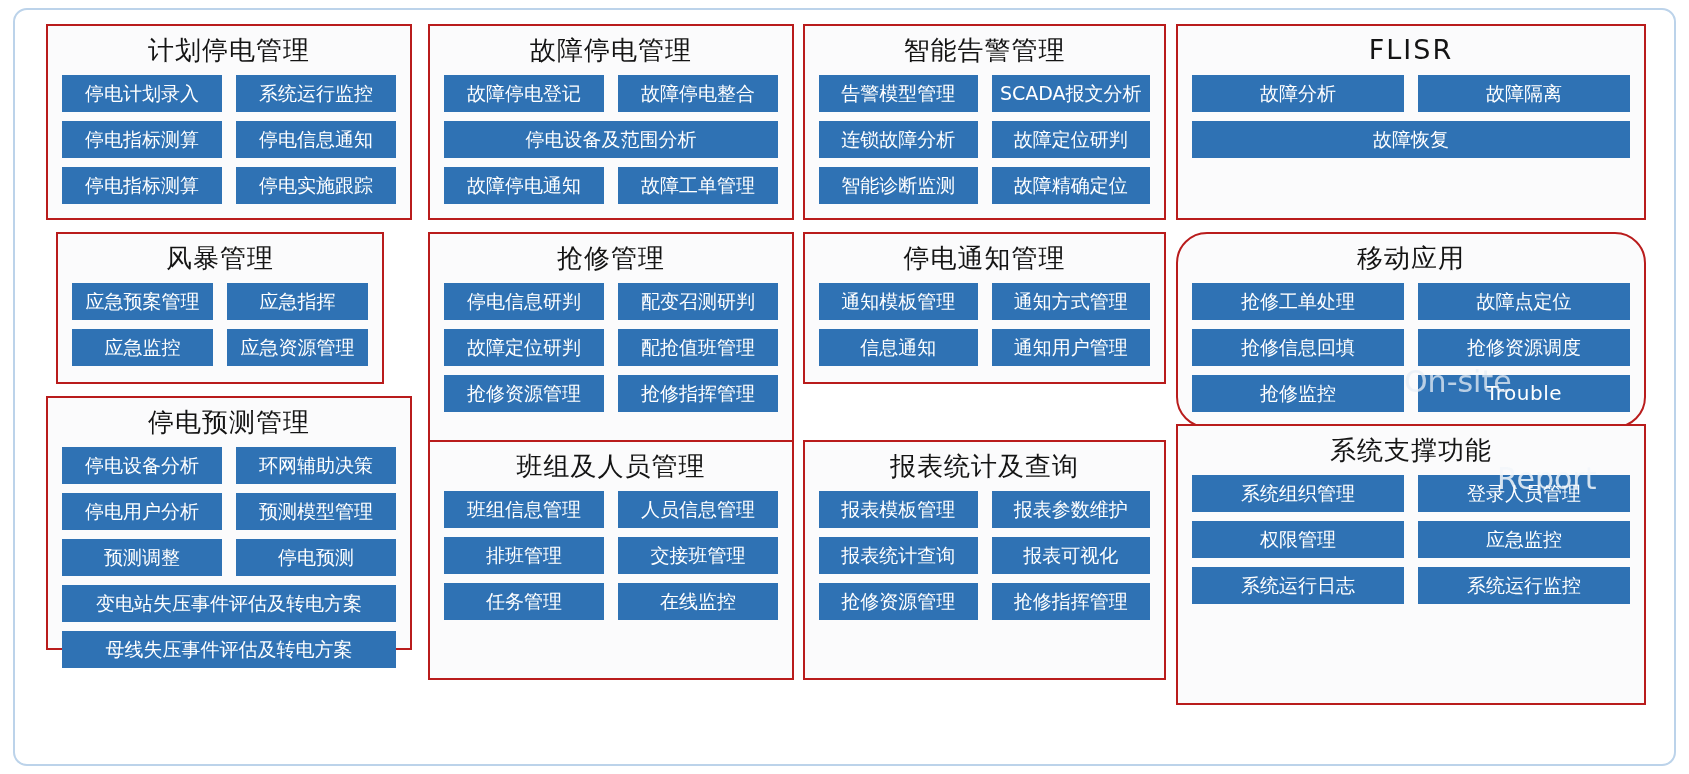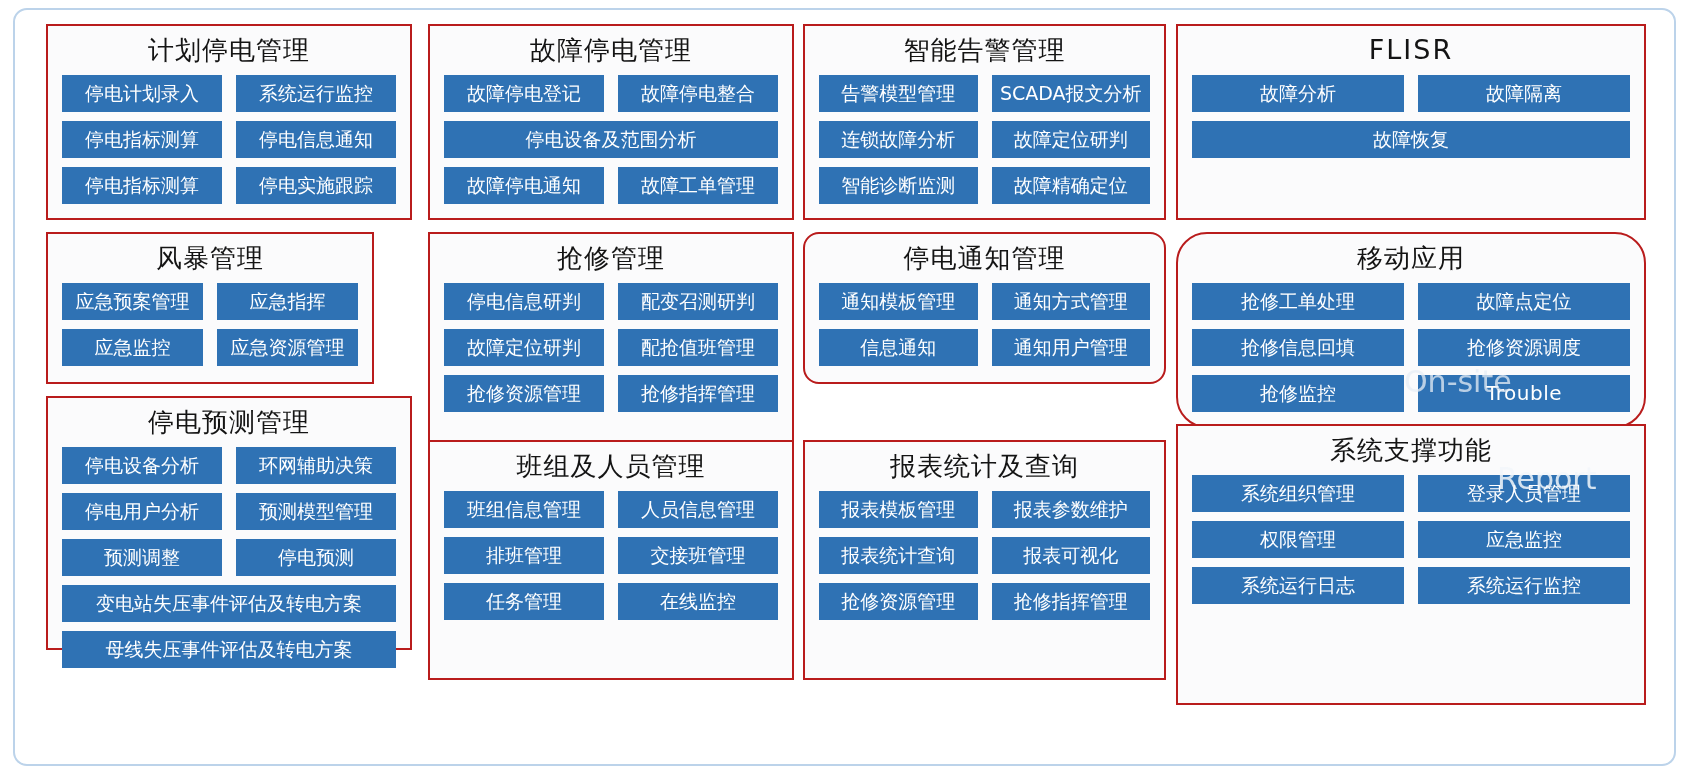--- a/index.html
+++ b/index.html
@@ -156,21 +156,21 @@
         <div class="btn-rows">
           <div class="btn-row">
             <div class="btn">故障分析</div>
             <div class="btn">故障隔离</div>
           </div>
           <div class="btn-row">
             <div class="btn wide">故障恢复</div>
           </div>
         </div>
       </div>
-      <div class="panel" style="left: 0px; top: 208px; width: 328px; height: 152px;">
+      <div class="panel" style="left: 10px; top: 208px; width: 328px; height: 152px;">
         <div class="panel-title">风暴管理</div>
         <div class="btn-rows">
           <div class="btn-row">
             <div class="btn">应急预案管理</div>
             <div class="btn">应急指挥</div>
           </div>
           <div class="btn-row">
             <div class="btn">应急监控</div>
             <div class="btn">应急资源管理</div>
           </div>
@@ -186,21 +186,21 @@
           <div class="btn-row">
             <div class="btn">故障定位研判</div>
             <div class="btn">配抢值班管理</div>
           </div>
           <div class="btn-row">
             <div class="btn">抢修资源管理</div>
             <div class="btn">抢修指挥管理</div>
           </div>
         </div>
       </div>
-      <div class="panel" style="left: 757px; top: 208px; width: 363px; height: 152px; border-radius: 16px;">
+      <div class="panel" style="left: 757px; top: 208px; width: 363px; height: 152px;">
         <div class="panel-title">停电通知管理</div>
         <div class="btn-rows">
           <div class="btn-row">
             <div class="btn">通知模板管理</div>
             <div class="btn">通知方式管理</div>
           </div>
           <div class="btn-row">
             <div class="btn">信息通知</div>
             <div class="btn">通知用户管理</div>
           </div>

